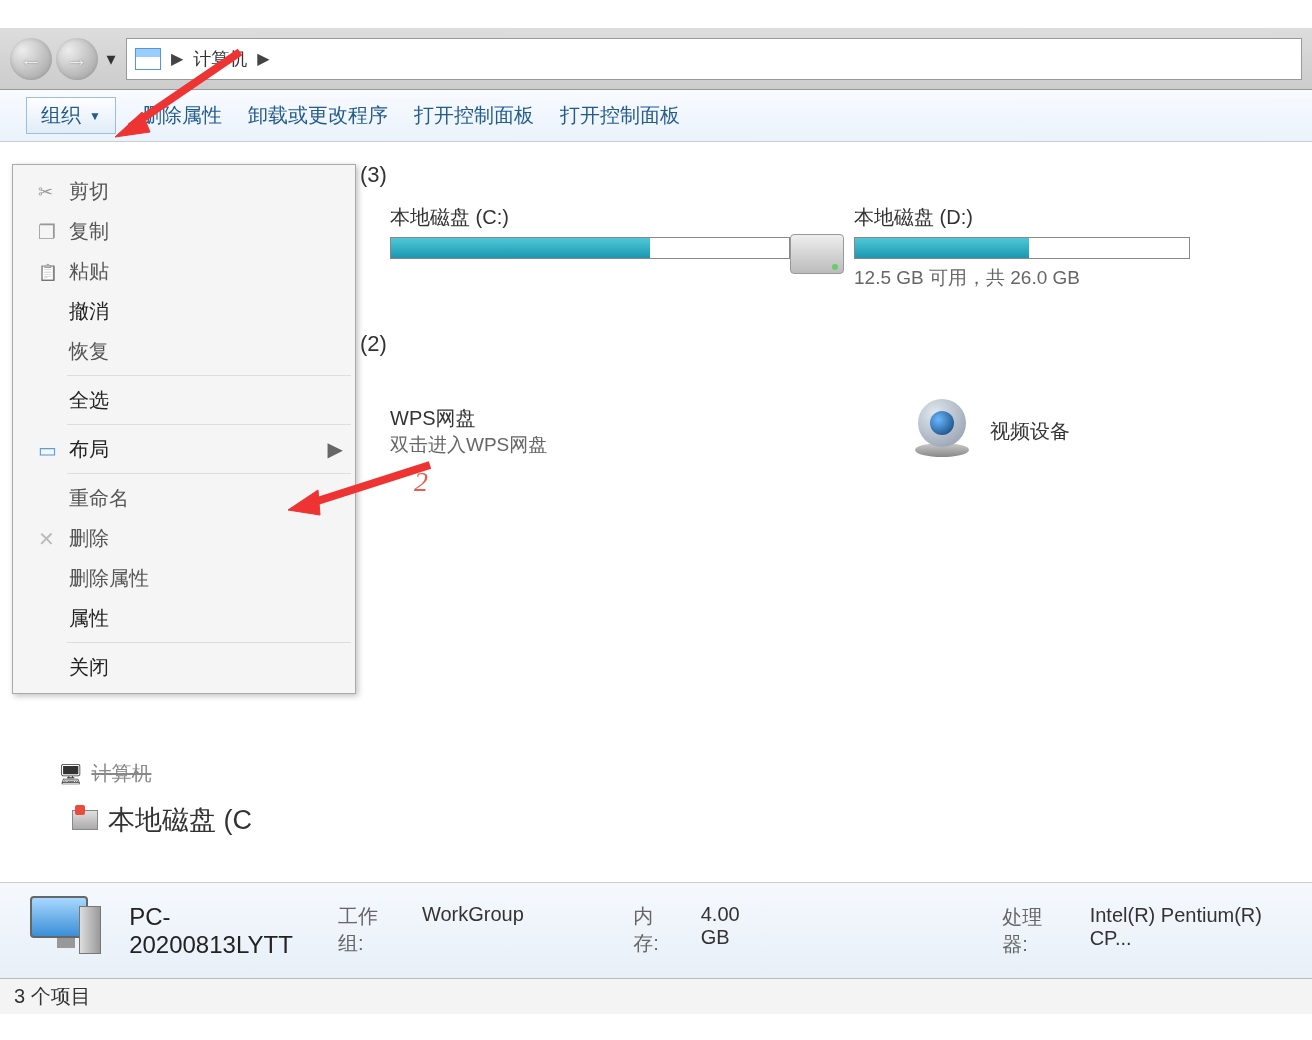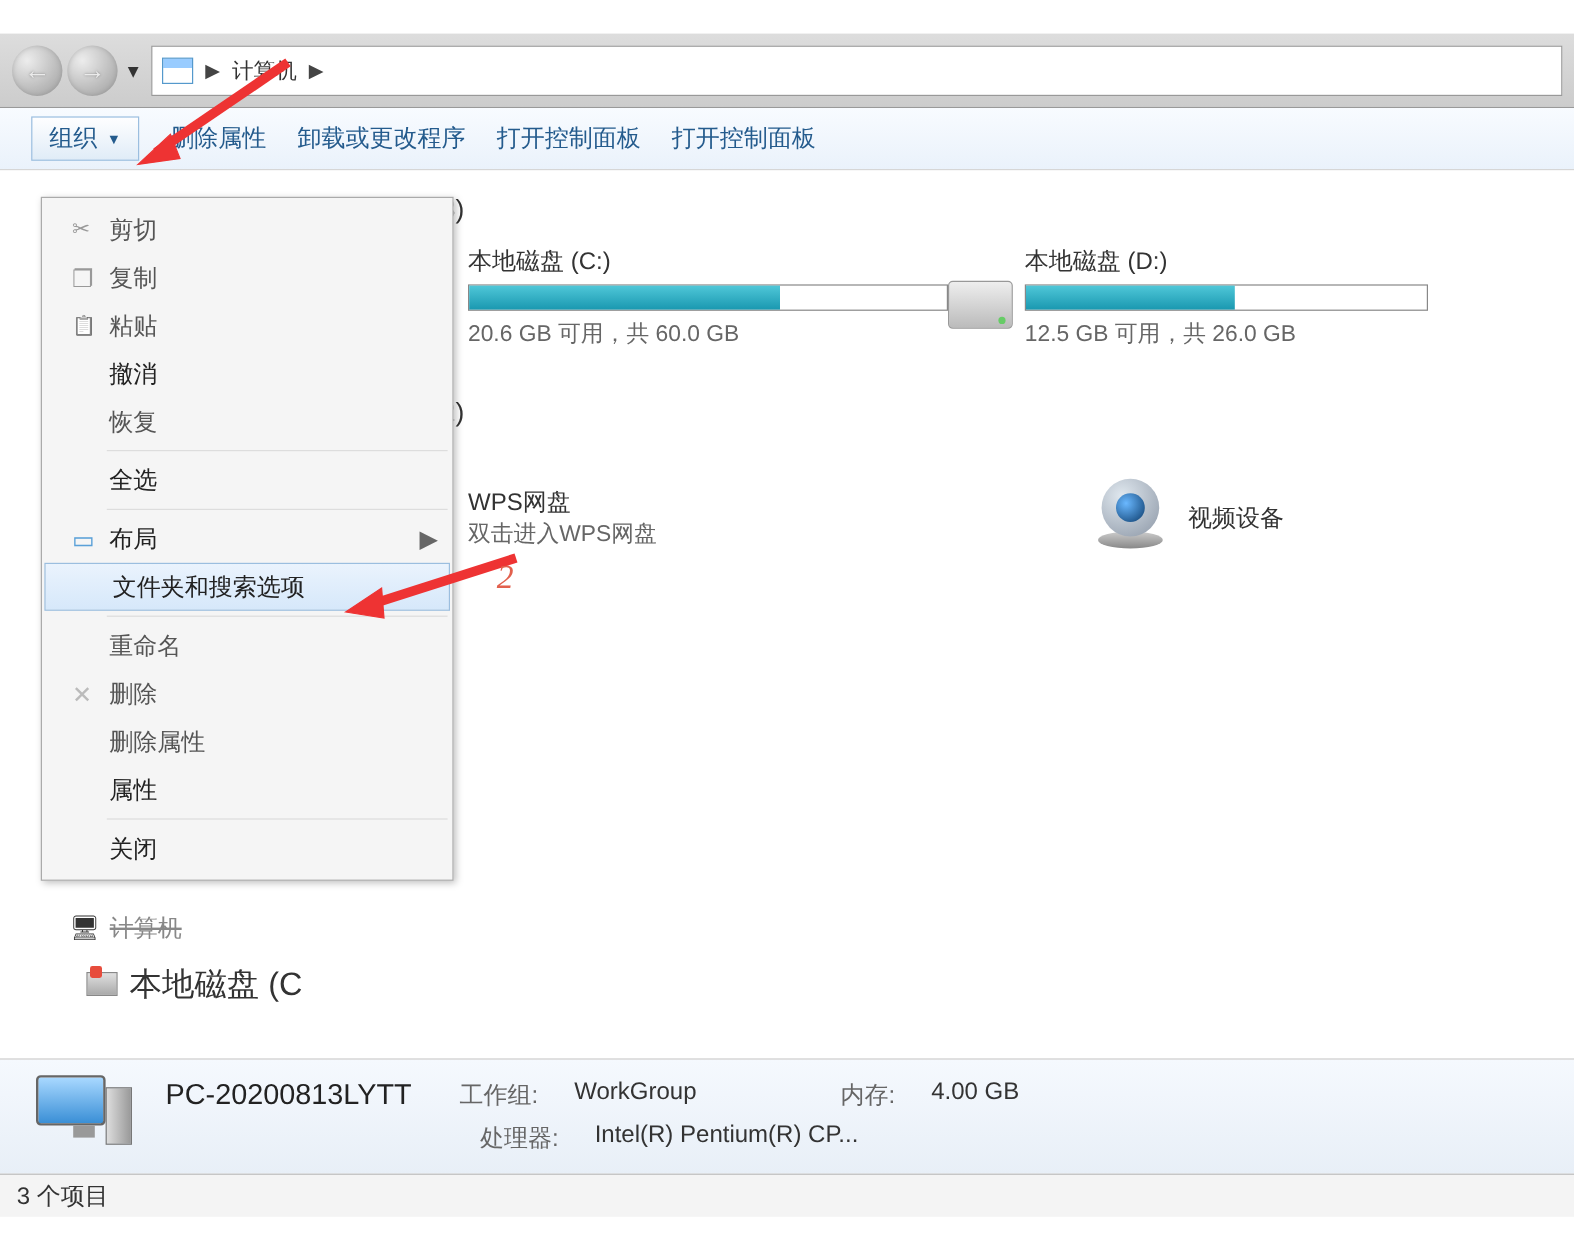--- a/index.html
+++ b/index.html
@@ -77,21 +77,21 @@
     
     .main-area {
       display: flex;
       height: 740px;
       background: #fff;
     }
 
     
     .dropdown-menu {
       position: absolute;
-      left: 34px; top: 164px;
+      left: 12px; top: 164px;
       width: 344px;
       background: #f5f5f5;
       border: 1px solid #aaa;
       box-shadow: 2px 2px 6px rgba(0,0,0,0.25);
       padding: 6px 0;
     }
     .menu-item {
       display: flex; align-items: center;
       height: 40px;
       padding: 0 12px 0 16px;
@@ -234,21 +234,21 @@
       border: 2px solid #666;
       border-radius: 4px;
     }
     .monitor-stand { width: 18px; height: 10px; background: #999; margin: 0 auto; }
     .tower {
       position: absolute; right: 0; top: 10px;
       width: 22px; height: 48px;
       background: linear-gradient(to right, #ddd, #999);
       border: 1px solid #777;
     }
-    .details-text { display: flex; flex-direction: column; gap: 8px; }
+    .details-text { display: flex; flex-direction: row; gap: 8px; align-items: center; }
     .details-row { display: flex; gap: 30px; font-size: 20px; }
     .details-label { color: #666; }
     .pc-name { font-size: 24px; color: #222; margin-right: 10px; }
 
     
     .status-bar {
       height: 36px;
       border-top: 1px solid #bbb;
       background: #f4f4f4;
       padding: 4px 14px;
@@ -306,21 +306,20 @@
   <div class="content">
     <div class="section-hdr">(3)</div>
 
     <div class="drive-row">
       <div class="drive-item">
         <div class="drive-info">
           <div class="drive-name">本地磁盘 (C:)</div>
           <div class="capacity-bar">
             <div class="capacity-fill" style="width:65%"></div>
           </div>
-          <div class="drive-stats">20.6 GB 可用，共 60.0 GB</div>
         </div>
       </div>
       <div class="drive-item">
         <div class="drive-icon"></div>
         <div class="drive-info">
           <div class="drive-name">本地磁盘 (D:)</div>
           <div class="capacity-bar">
             <div class="capacity-fill" style="width:52%"></div>
           </div>
           <div class="drive-stats">12.5 GB 可用，共 26.0 GB</div>
@@ -383,24 +382,20 @@
     <span>全选</span>
   </div>
   <div class="menu-divider"></div>
   <div class="menu-item enabled">
     <span class="menu-icon-slot">
         <span class="menu-icon icon-layout"></span>
       </span>
     <span>布局</span>
     <span class="submenu-arrow">▶</span>
   </div>
-  <div class="menu-item enabled highlighted">
-    <span class="menu-icon-slot"></span>
-    <span>文件夹和搜索选项</span>
-  </div>
   <div class="menu-divider"></div>
   <div class="menu-item">
     <span class="menu-icon-slot"></span>
     <span>重命名</span>
   </div>
   <div class="menu-item">
     <span class="menu-icon-slot">
         <span class="menu-icon icon-delete"></span>
       </span>
     <span>删除</span>

